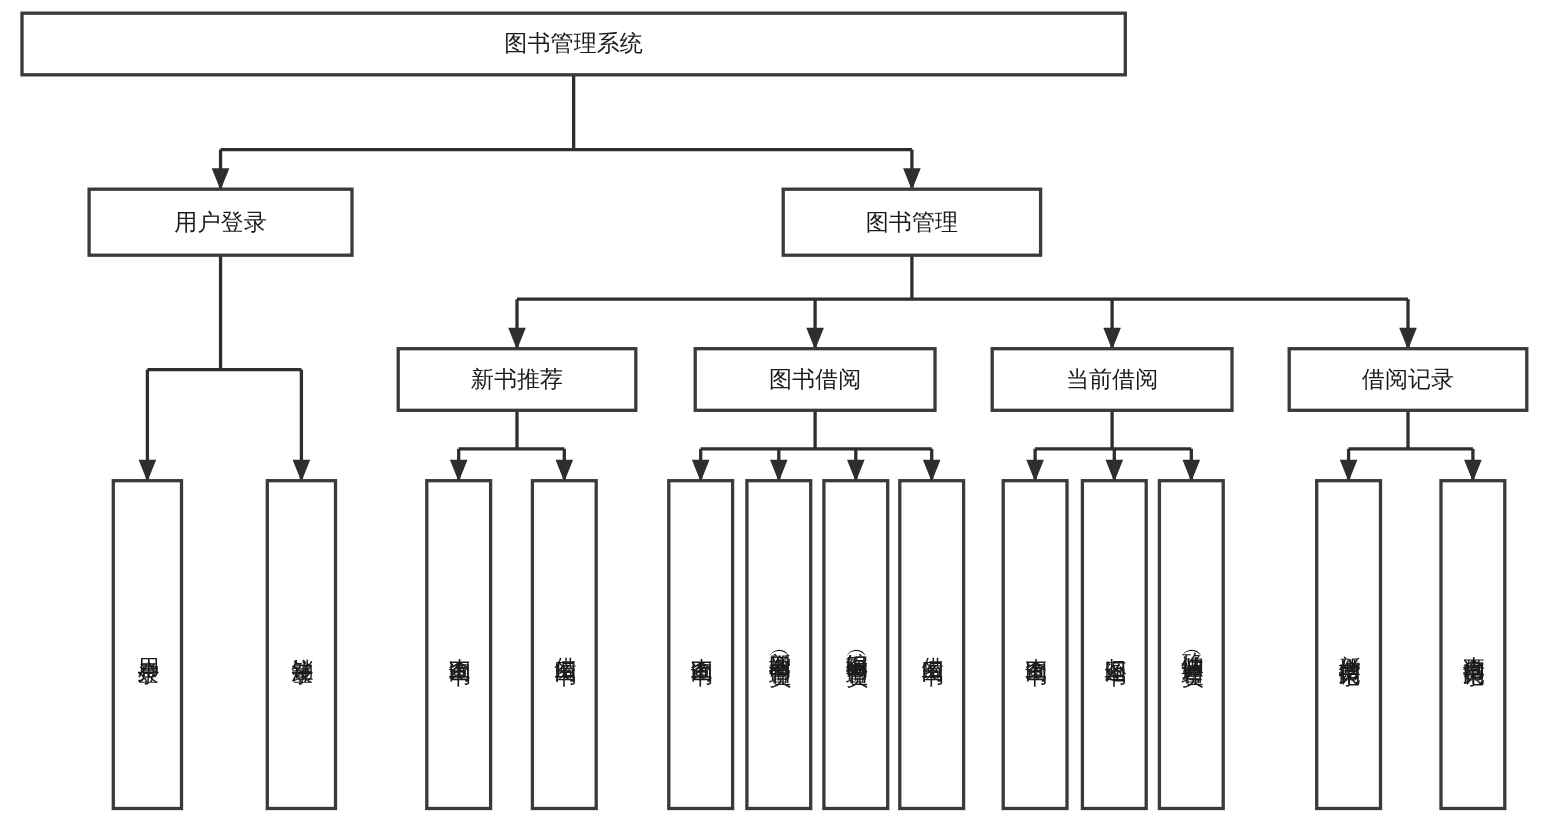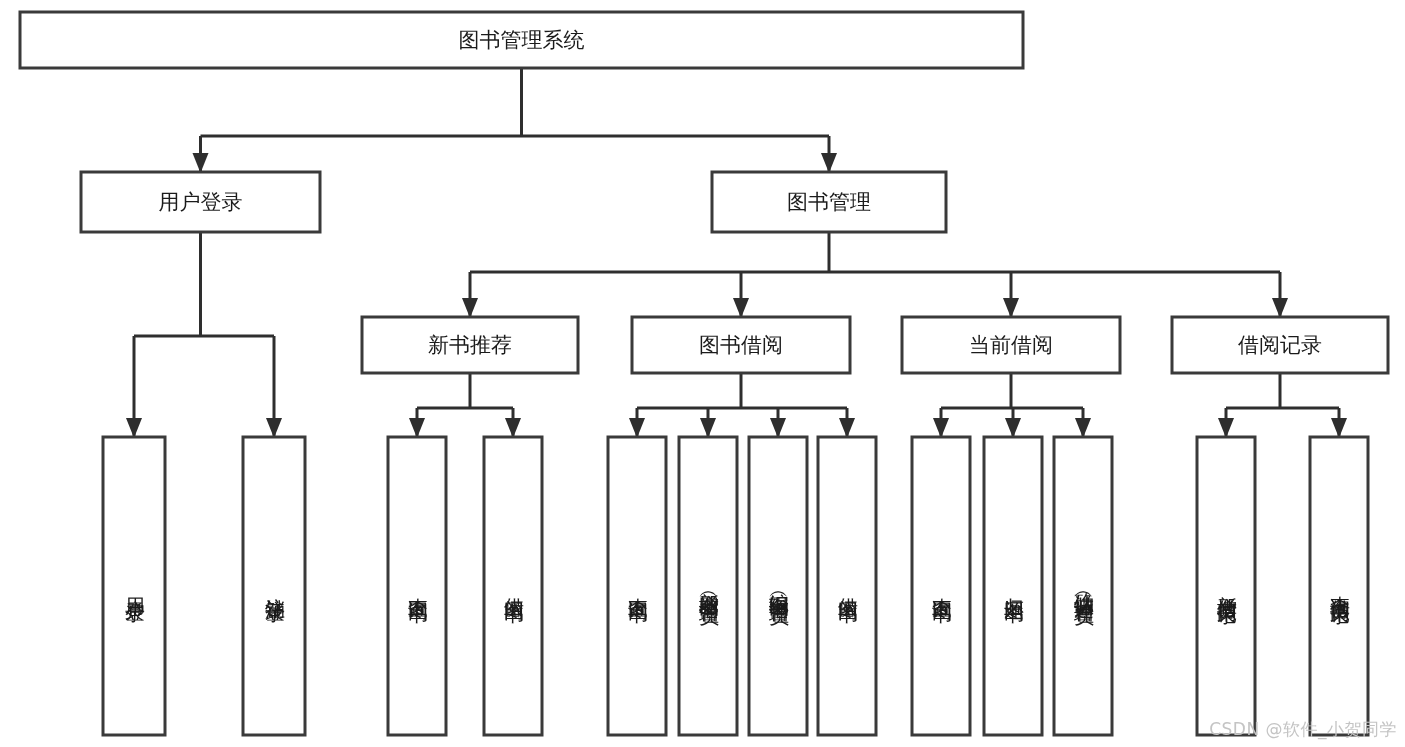--- a/index.html
+++ b/index.html
@@ -201,14 +201,13 @@
         <g>
           <rect x="1197" y="437" width="58" height="298" class="node-box"></rect>
           <text x="1226" y="586" class="node-label vertical-label" text-anchor="middle" dominant-baseline="middle">新增借阅记录</text>
         </g>
         <g>
           <rect x="1310" y="437" width="58" height="298" class="node-box"></rect>
           <text x="1339" y="586" class="node-label vertical-label" text-anchor="middle" dominant-baseline="middle">查询借阅记录</text>
         </g>
       </g>
   </svg>
-  <div class="watermark-text">CSDN @软件_小贺同学</div>
 </div>
 
 </body></html>

